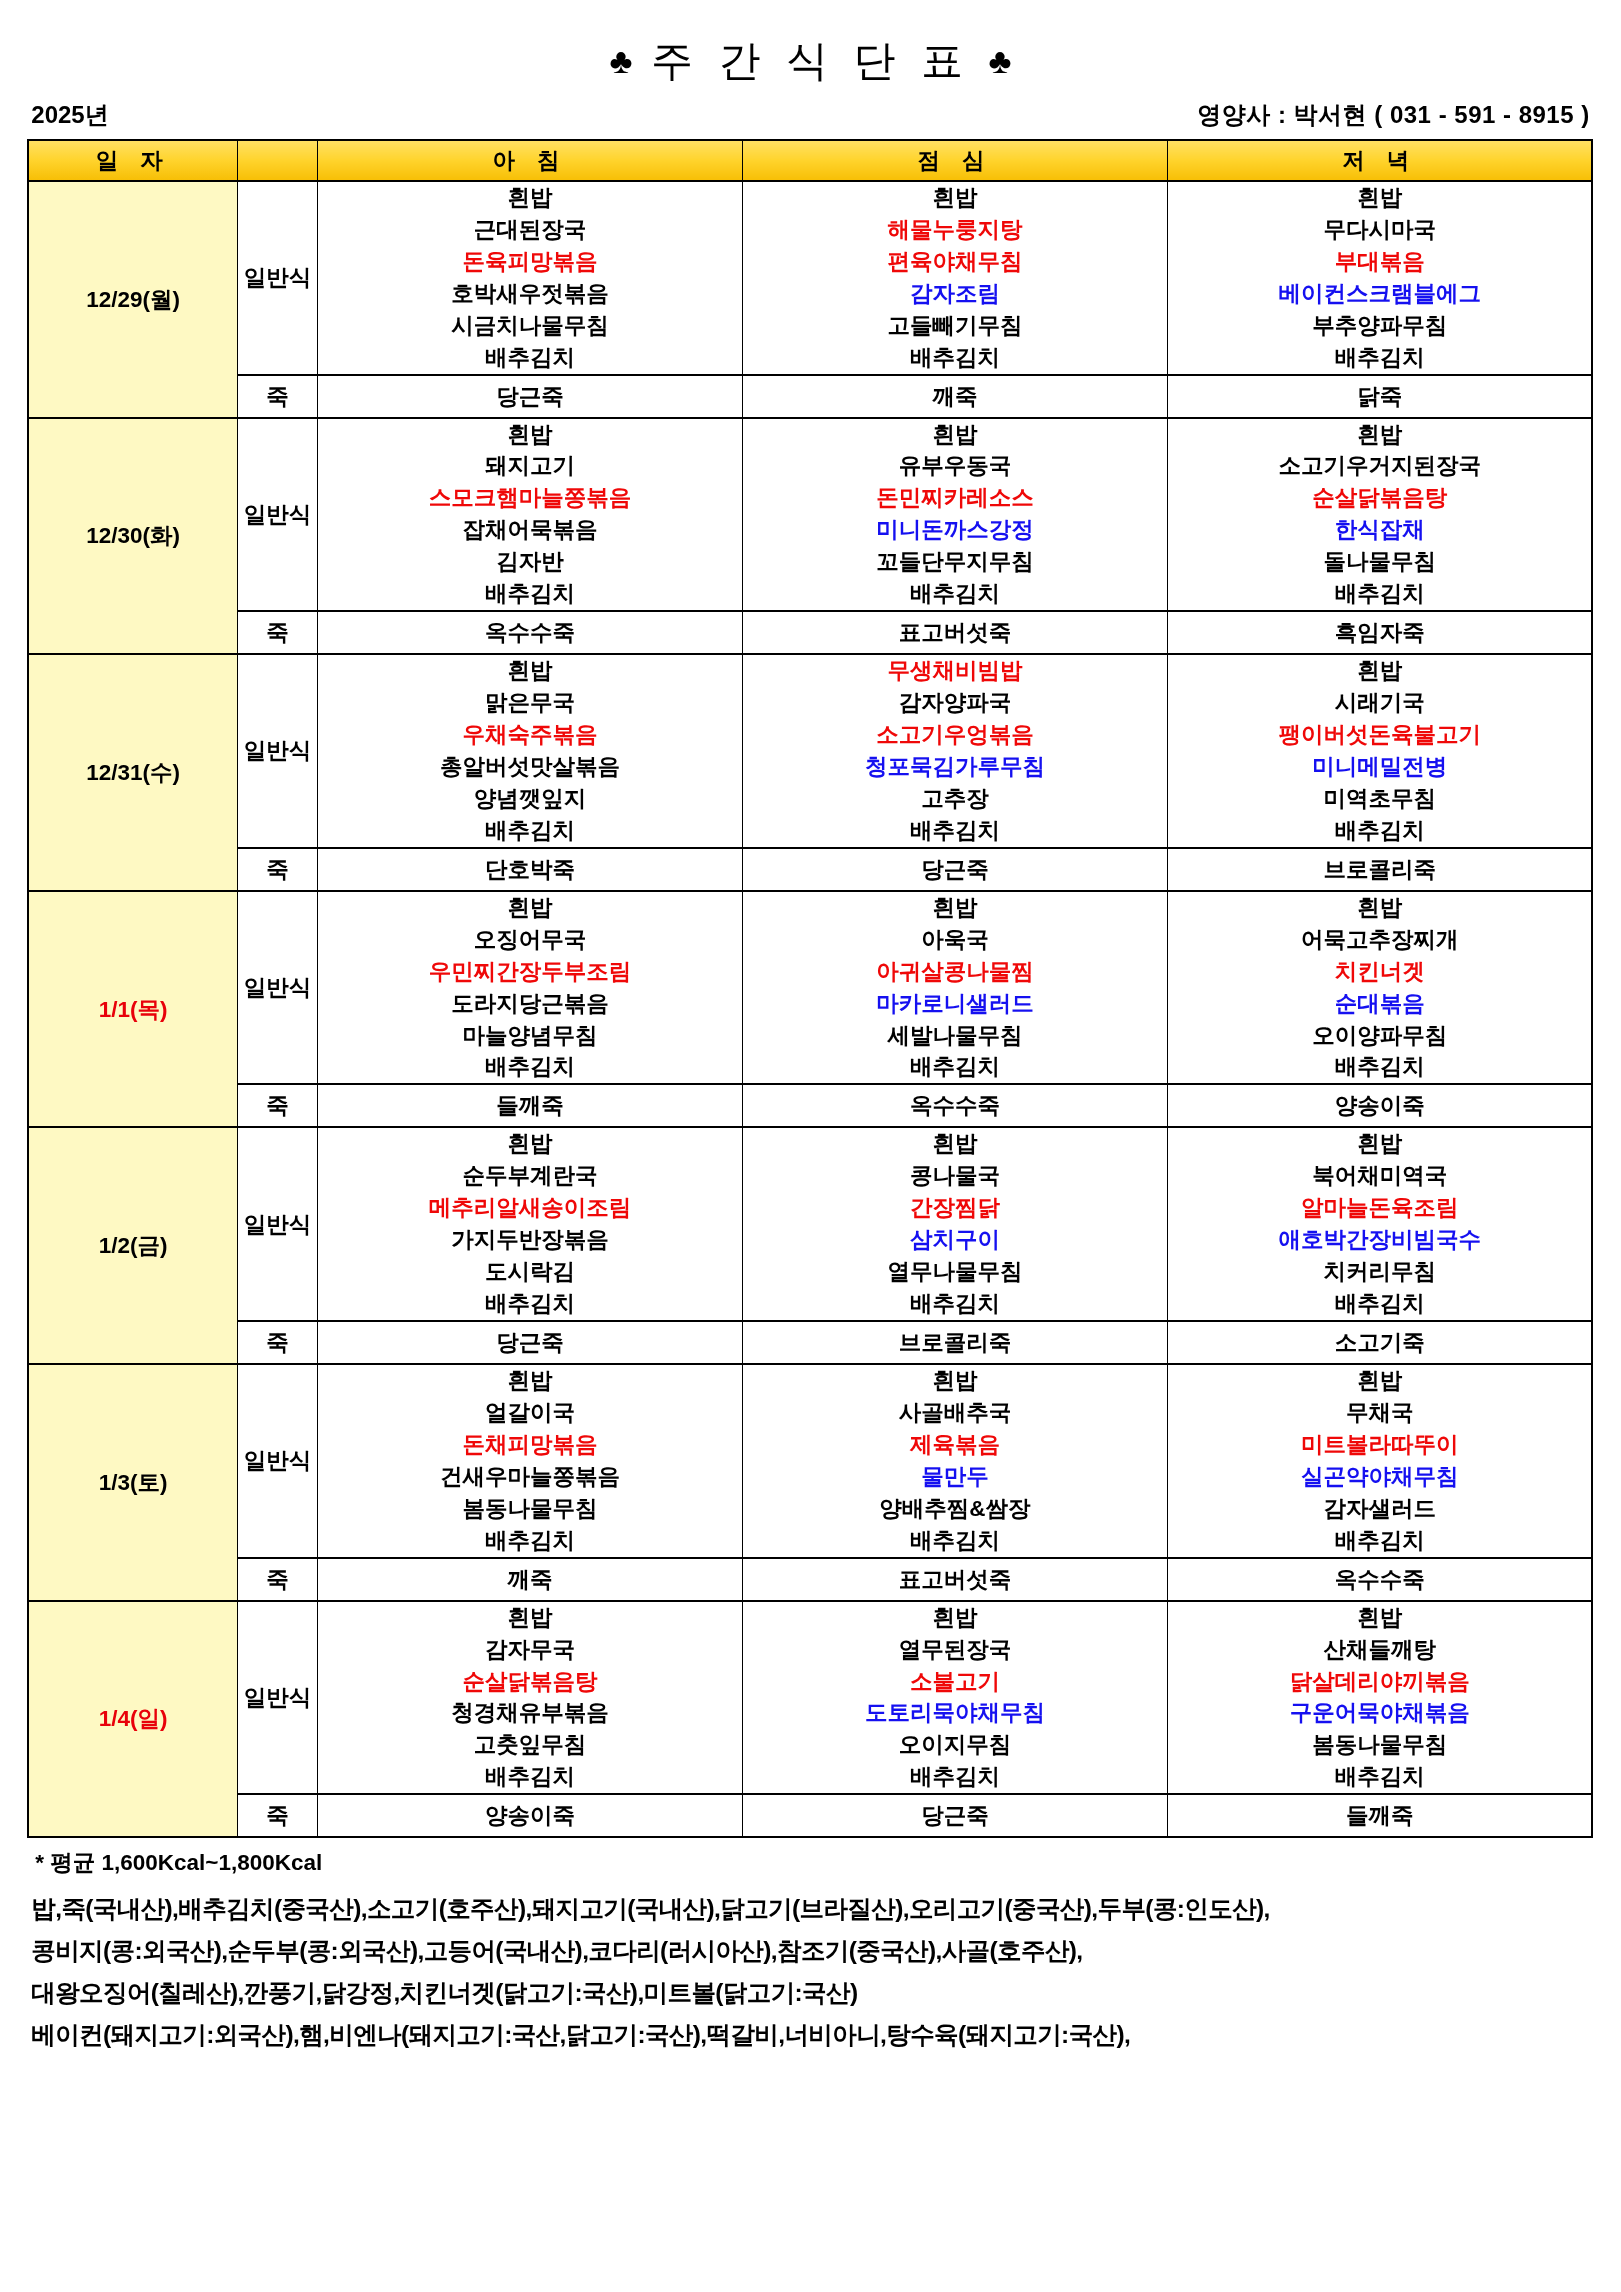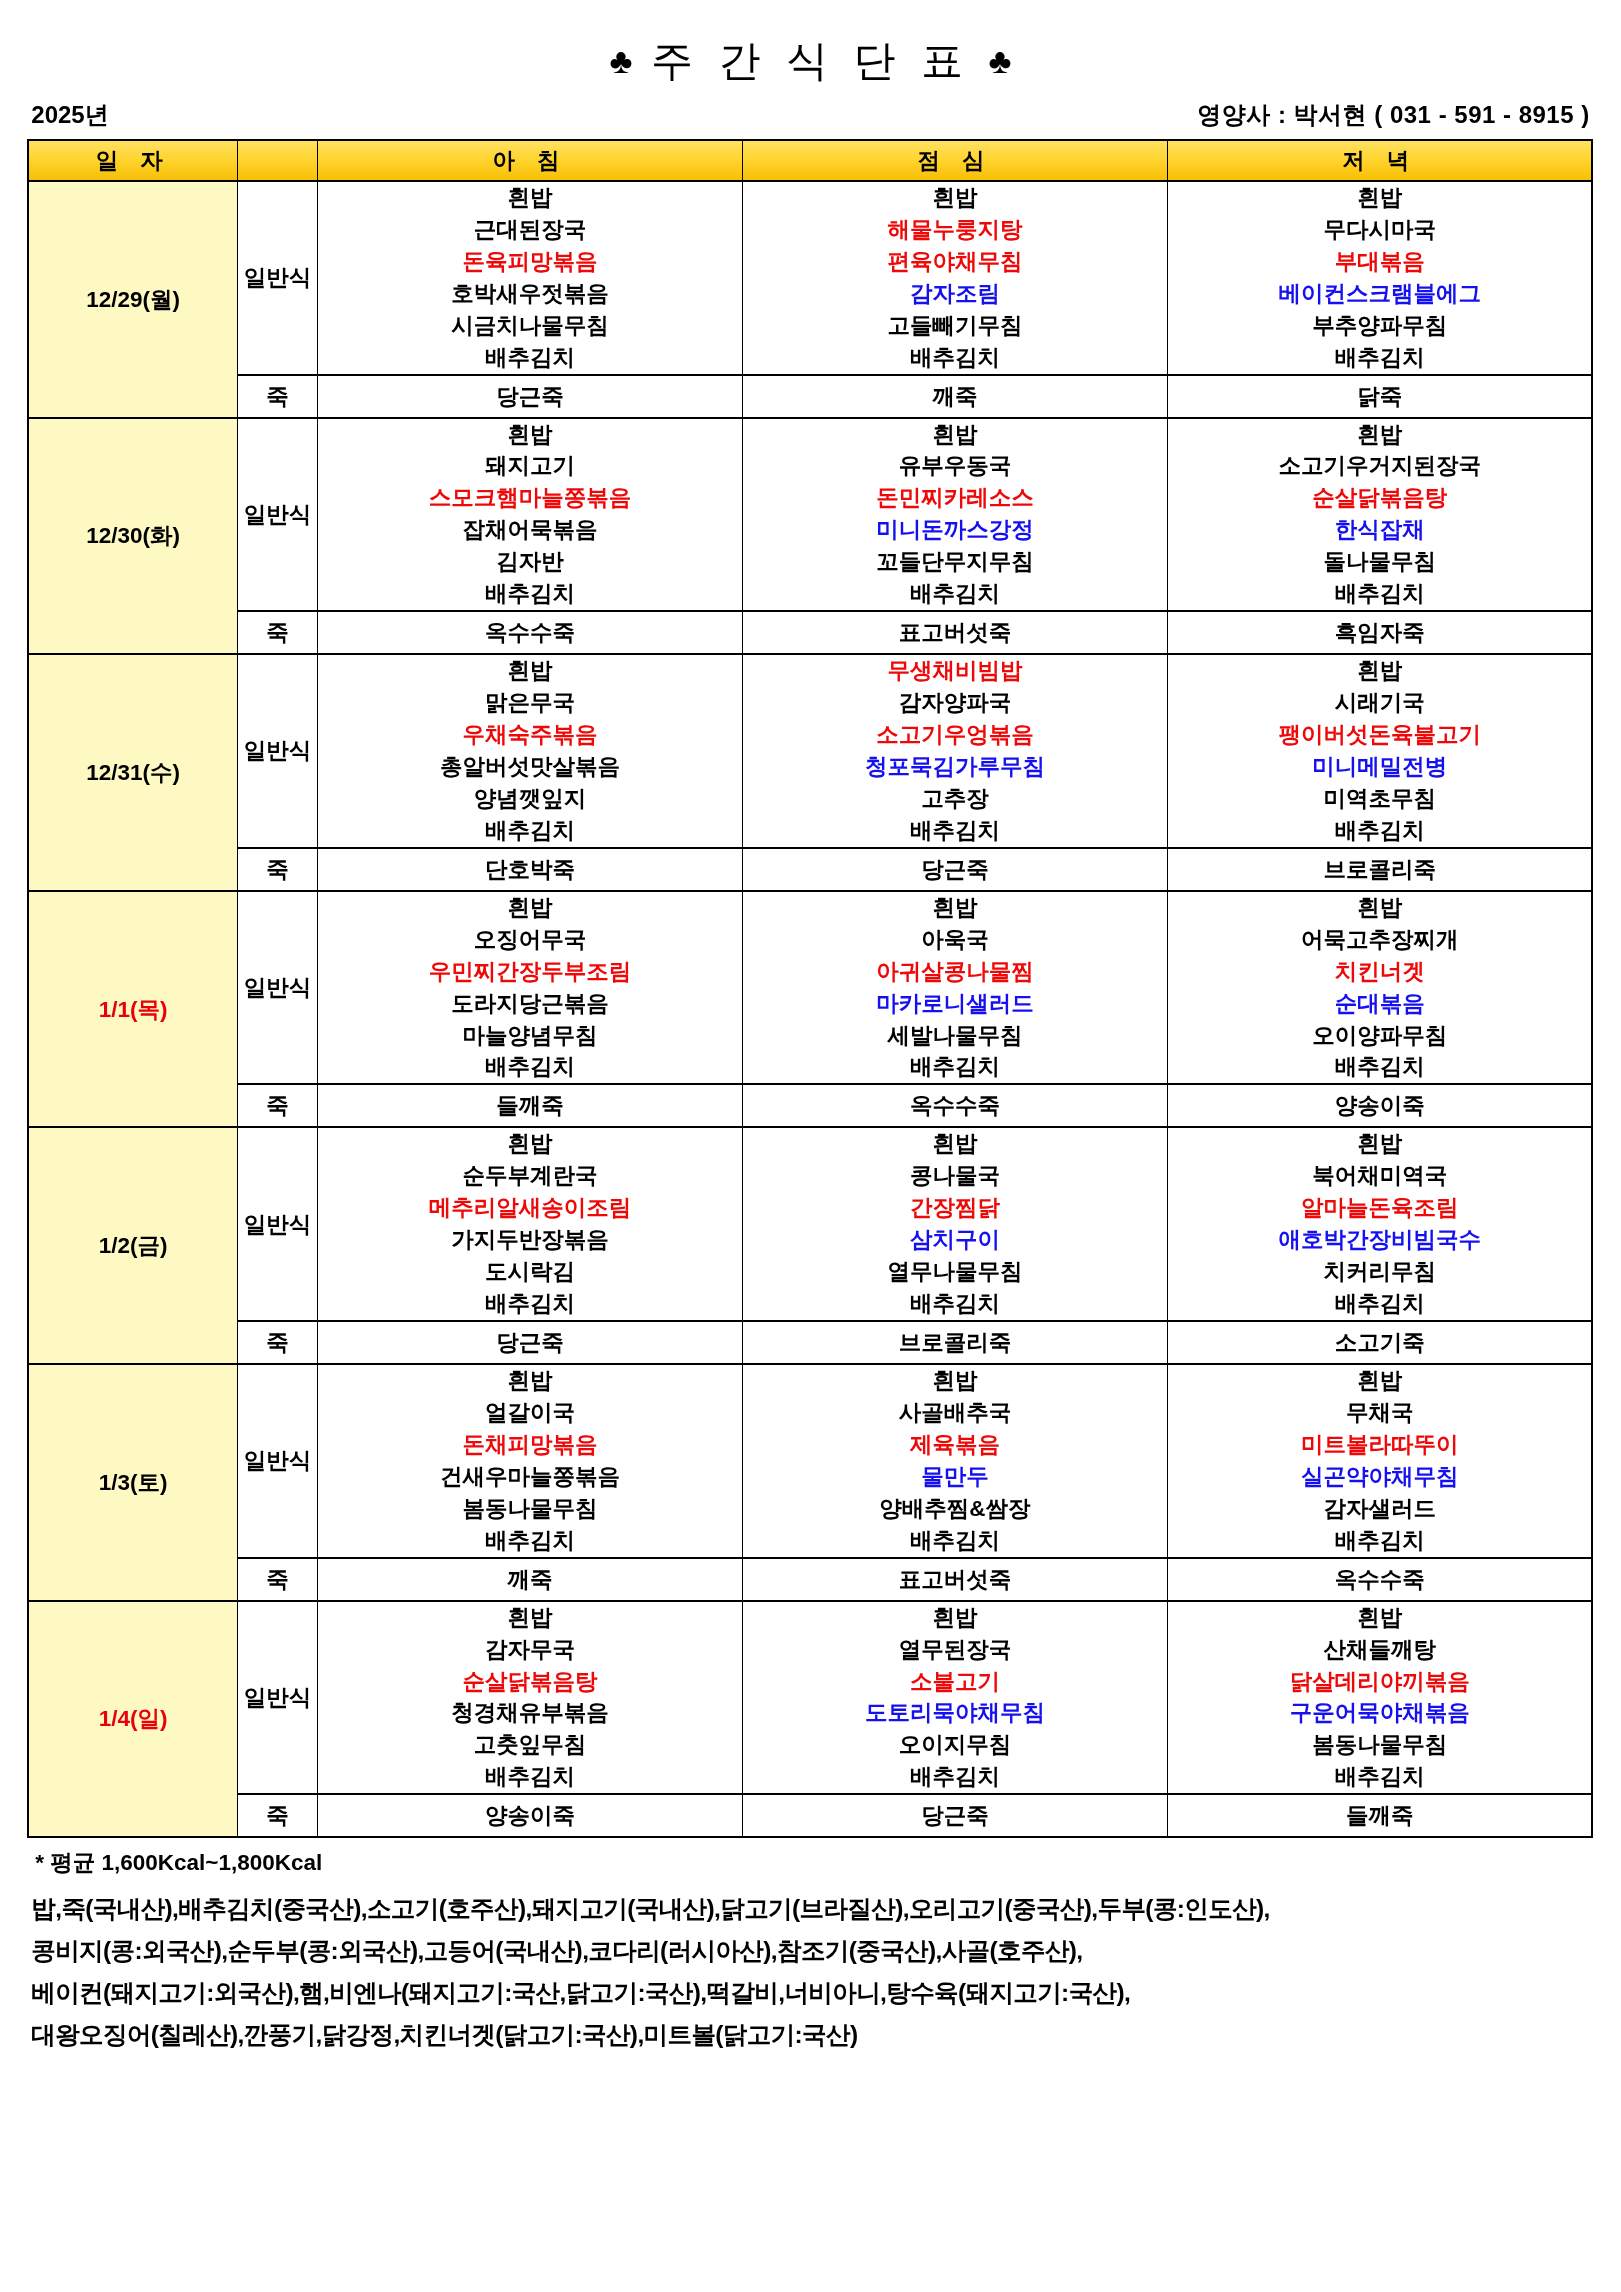--- a/index.html
+++ b/index.html
@@ -400,18 +400,18 @@
       </tbody>
   </table>
 
   <div class="notes-row">
     <span>* 평균 1,600Kcal~1,800Kcal</span>
   </div>
 
   <div class="origins" id="origins-block">
       <div>밥,죽(국내산),배추김치(중국산),소고기(호주산),돼지고기(국내산),닭고기(브라질산),오리고기(중국산),두부(콩:인도산),</div>
       <div>콩비지(콩:외국산),순두부(콩:외국산),고등어(국내산),코다리(러시아산),참조기(중국산),사골(호주산),</div>
+      <div>대왕오징어(칠레산),깐풍기,닭강정,치킨너겟(닭고기:국산),미트볼(닭고기:국산)</div>
       <div>베이컨(돼지고기:외국산),햄,비엔나(돼지고기:국산,닭고기:국산),떡갈비,너비아니,탕수육(돼지고기:국산),</div>
-      <div>대왕오징어(칠레산),깐풍기,닭강정,치킨너겟(닭고기:국산),미트볼(닭고기:국산)</div>
     </div>
 
 </div>
 
 
 </body></html>

